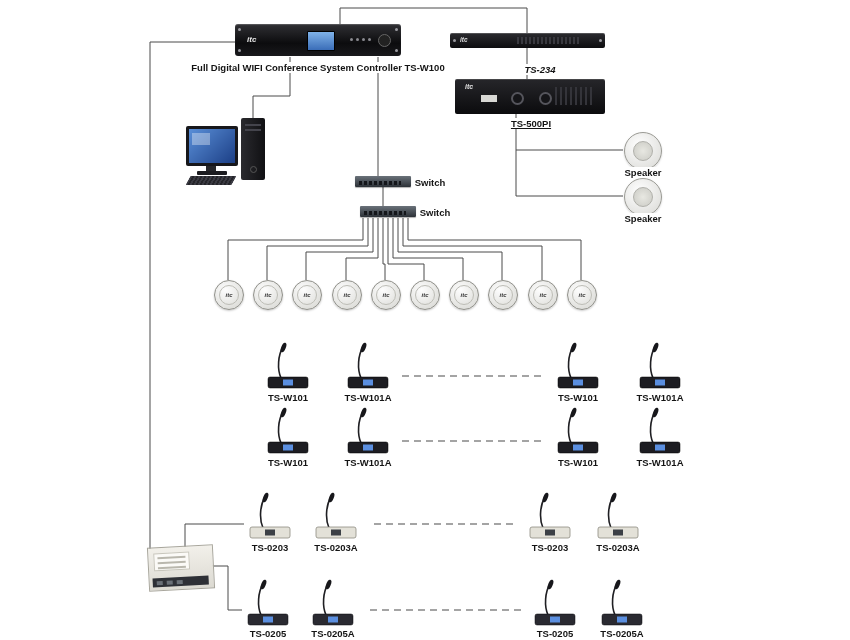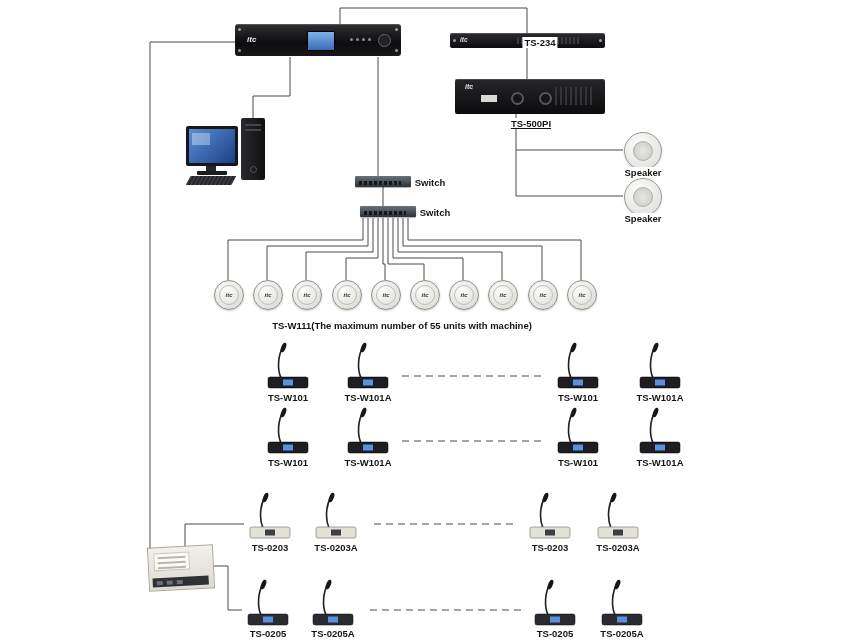--- a/index.html
+++ b/index.html
@@ -133,28 +133,29 @@
         <i></i>
         <i></i>
         <i></i>
       </span>
     <span class="knob"></span>
     <span class="screw" style="left:3px;top:4px;"></span>
     <span class="screw" style="right:3px;top:4px;"></span>
     <span class="screw" style="left:3px;bottom:4px;"></span>
     <span class="screw" style="right:3px;bottom:4px;"></span>
   </div>
+  <div class="lbl" style="left:318px;top:62px;">Full Digital WIFI Conference System Controller TS-W100</div>
 
   <div class="dev rack-thin" style="left:450px;top:33px;">
     <span class="brand">itc</span>
     <span class="vents"></span>
     <span class="screw" style="left:3px;top:6px;"></span>
     <span class="screw" style="right:3px;top:6px;"></span>
   </div>
-  <div class="lbl" style="left:540px;top:37px;">TS-234</div>
+  <div class="lbl" style="left:540px;top:64px;font-style:italic;">TS-234</div>
 
   <div class="dev amp" style="left:455px;top:79px;">
     <span class="brand">itc</span>
     <span class="tag"></span>
     <span class="knob" style="left:56px;"></span>
     <span class="knob" style="left:84px;"></span>
     <span class="vents"></span>
   </div>
   <div class="lbl" style="left:531px;top:118px;text-decoration:underline;">TS-500PI</div>
 
@@ -203,21 +204,20 @@
     </div>
   <div class="wunit" style="left:488px;top:280px;">
       <span class="logo">itc</span>
     </div>
   <div class="wunit" style="left:528px;top:280px;">
       <span class="logo">itc</span>
     </div>
   <div class="wunit" style="left:567px;top:280px;">
       <span class="logo">itc</span>
     </div>
-  <div class="lbl" style="left:402px;top:320px;">TS-W111(The maximum number of 55 units with machine)</div>
 
   <div class="mic t-a" style="left:262px;top:342px;">
       <svg width="52" height="48" viewBox="0 0 52 48">
         <path class="neck" d="M19,36 C15,27 16,13 21,5"></path>
         <ellipse class="caps" cx="21.5" cy="5.5" rx="2.3" ry="5" transform="rotate(22 21.5 5.5)"></ellipse>
         <rect class="base-r" x="6" y="35" width="40" height="11" rx="2"></rect>
         <rect class="scr-r" x="21" y="37.5" width="10" height="6"></rect>
       </svg>
     </div>
   <div class="mic t-a" style="left:342px;top:342px;">

